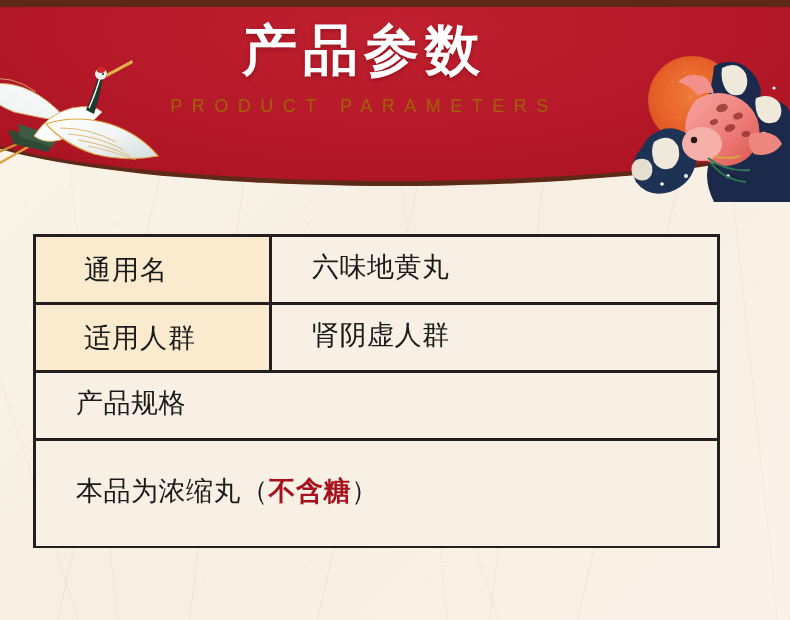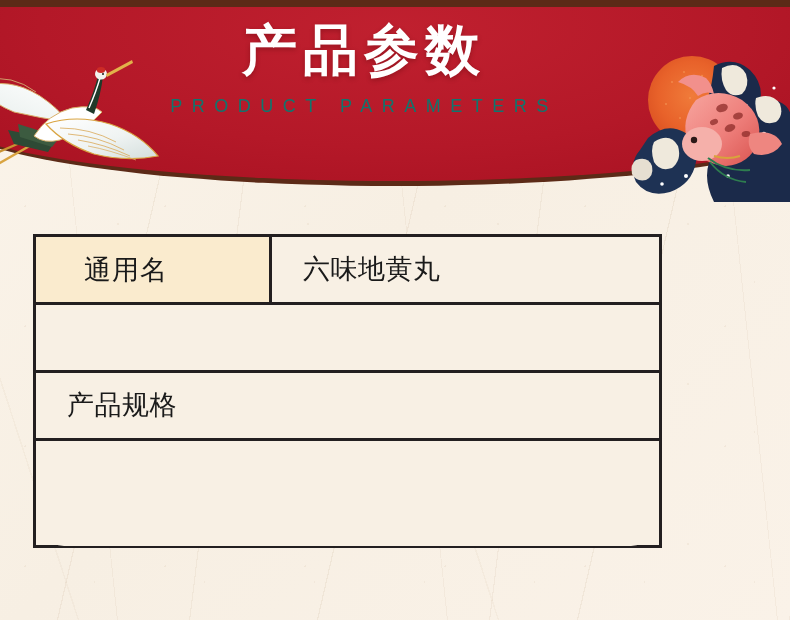--- a/index.html
+++ b/index.html
@@ -52,37 +52,37 @@
     text-align:center; z-index:6;
   }
   #page-title{
     font-family:"DejaVu Sans","Liberation Sans",sans-serif;
     font-size:55px; font-weight:bold; color:#FFFFFF;
     letter-spacing:6px; line-height:1.05;
     text-shadow:0 2px 5px rgba(70,0,6,.32);
   }
   #page-subtitle{
     margin-top:16px;
-    font-size:18px; color:#0f766e; letter-spacing:9.5px;
+    font-size:18px; color:#a16207; letter-spacing:9.5px;
     font-weight:400;
   }
 
   
   #crane-illustration{
     position:absolute; left:-10px; top:52px; width:205px; height:140px; z-index:5;
   }
   
   #koi-illustration{
     position:absolute; right:-4px; top:42px; width:176px; height:160px; z-index:5;
   }
 
   
   #parameter-table{
     position:absolute; left:33px; top:234px;
-    width:629px; height:314px;
+    width:687px; height:314px;
     border:3px solid #231F20;
     display:flex; flex-direction:column;
     z-index:8;
     background:#F8F0E4;
   }
   .table-row{
     display:flex; flex:0 0 auto;
     border-bottom:3px solid #231F20;
   }
   .table-row:last-child{ border-bottom:none; }
@@ -95,23 +95,23 @@
     border-right:3px solid #231F20;
     display:flex; align-items:center;
     padding-left:48px;
     font-family:"DejaVu Sans","Liberation Sans",sans-serif;
     font-size:27px; color:#1A1A1A; letter-spacing:1px;
   }
   .cell-value{
     flex:1 1 auto;
     background:#F8F0E4;
     display:flex; flex-direction:column; justify-content:center;
-    padding-left:31px;
-    font-family:Liberation Serif, serif;
-    font-size:27px; color:#1A1A1A; letter-spacing:.5px;border-radius:28px;
+    padding-left:40px;
+    font-family:Liberation Mono, monospace;
+    font-size:27px; color:#1A1A1A; letter-spacing:.5px;
   }
   .cell-value .vline{ line-height:1.38; white-space:nowrap; }
   .nosugar{ color:#A5121E; font-weight:bold; }
 </style>
 </head>
 <body>
 
 <div id="paper-bg"></div>
 <div id="paper-fibers"></div>
 
@@ -242,26 +242,31 @@
 <div id="parameter-table">
 
   <div class="table-row r1">
     <div class="cell-label">通用名</div>
     <div class="cell-value">
       <span class="vline">六味地黄丸</span>
     </div>
   </div>
 
   <div class="table-row r2">
+    <div class="cell-label">适用人群</div>
+    <div class="cell-value">
+      <span class="vline">肾阴虚人群</span>
+    </div>
   </div>
 
   <div class="table-row r3">
     <div class="cell-value">
       <span class="vline">产品规格</span>
     </div>
   </div>
 
   <div class="table-row r4">
     <div class="cell-value">
+      <span class="vline"><span>本品为浓缩丸（</span><span class="nosugar">不含糖</span><span>）</span></span>
     </div>
   </div>
 
 </div>
 
 </body></html>

